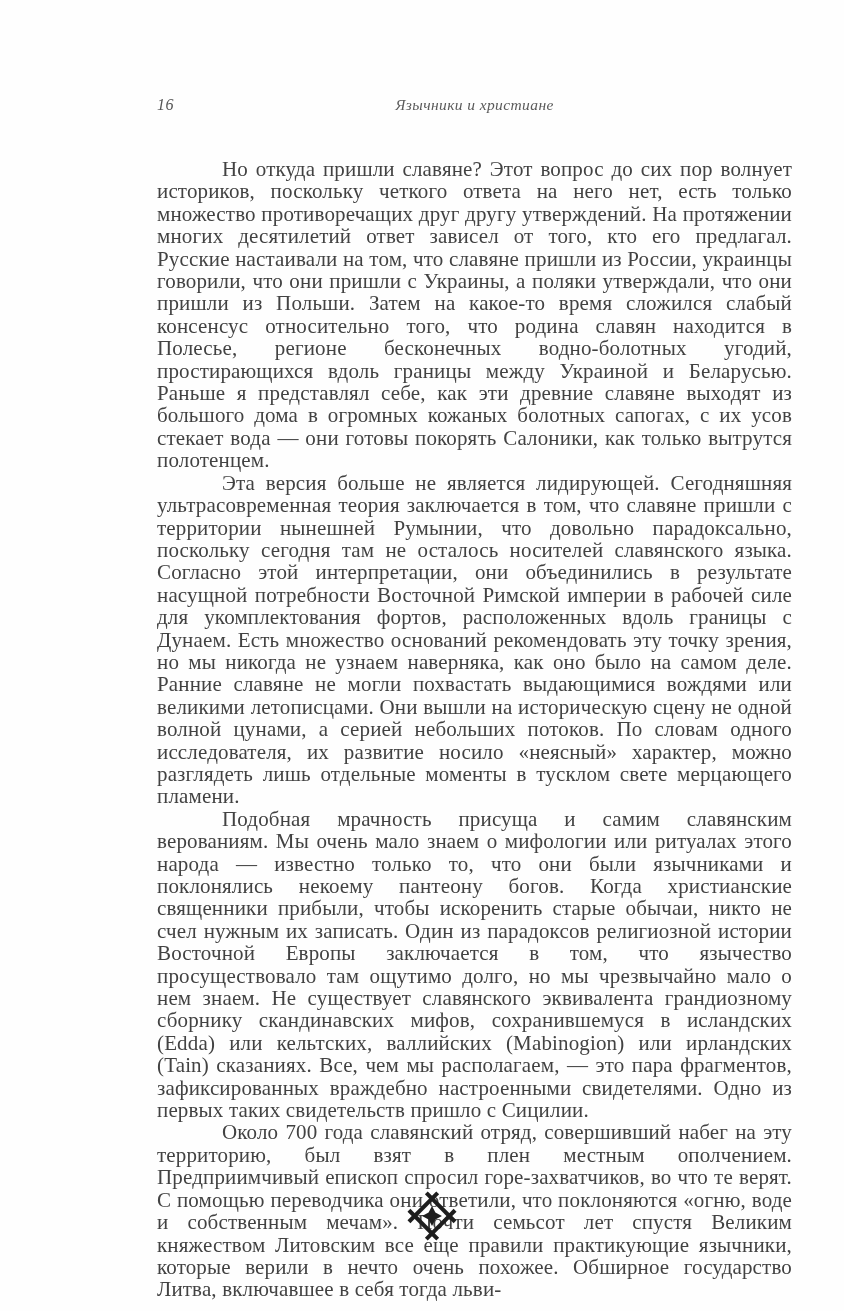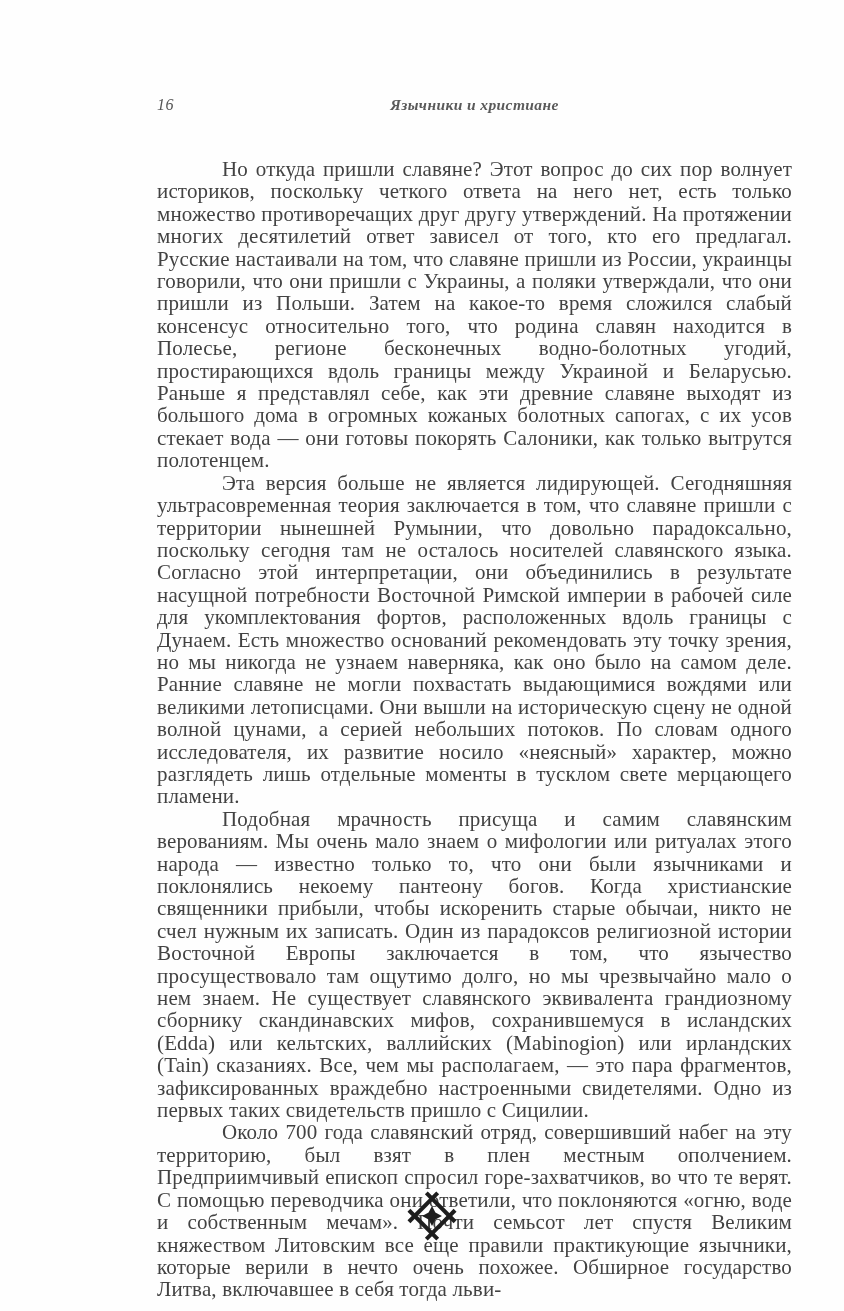--- a/index.html
+++ b/index.html
@@ -31,21 +31,20 @@
     color: #555555;
     letter-spacing: 0.5px;
   }
   .running-head {
     display: block;
     text-align: center;
     font-style: italic;
     font-size: 15.5px;
     color: #5a5a5a;
     letter-spacing: 0.4px;
-    font-weight: bold;
   }
   .text-block {
     position: absolute;
     left: 157px;
     top: 158px;
     width: 635px;
     color: #424242;
     font-size: 21px;
     line-height: 22.4px;
     text-align: justify;

